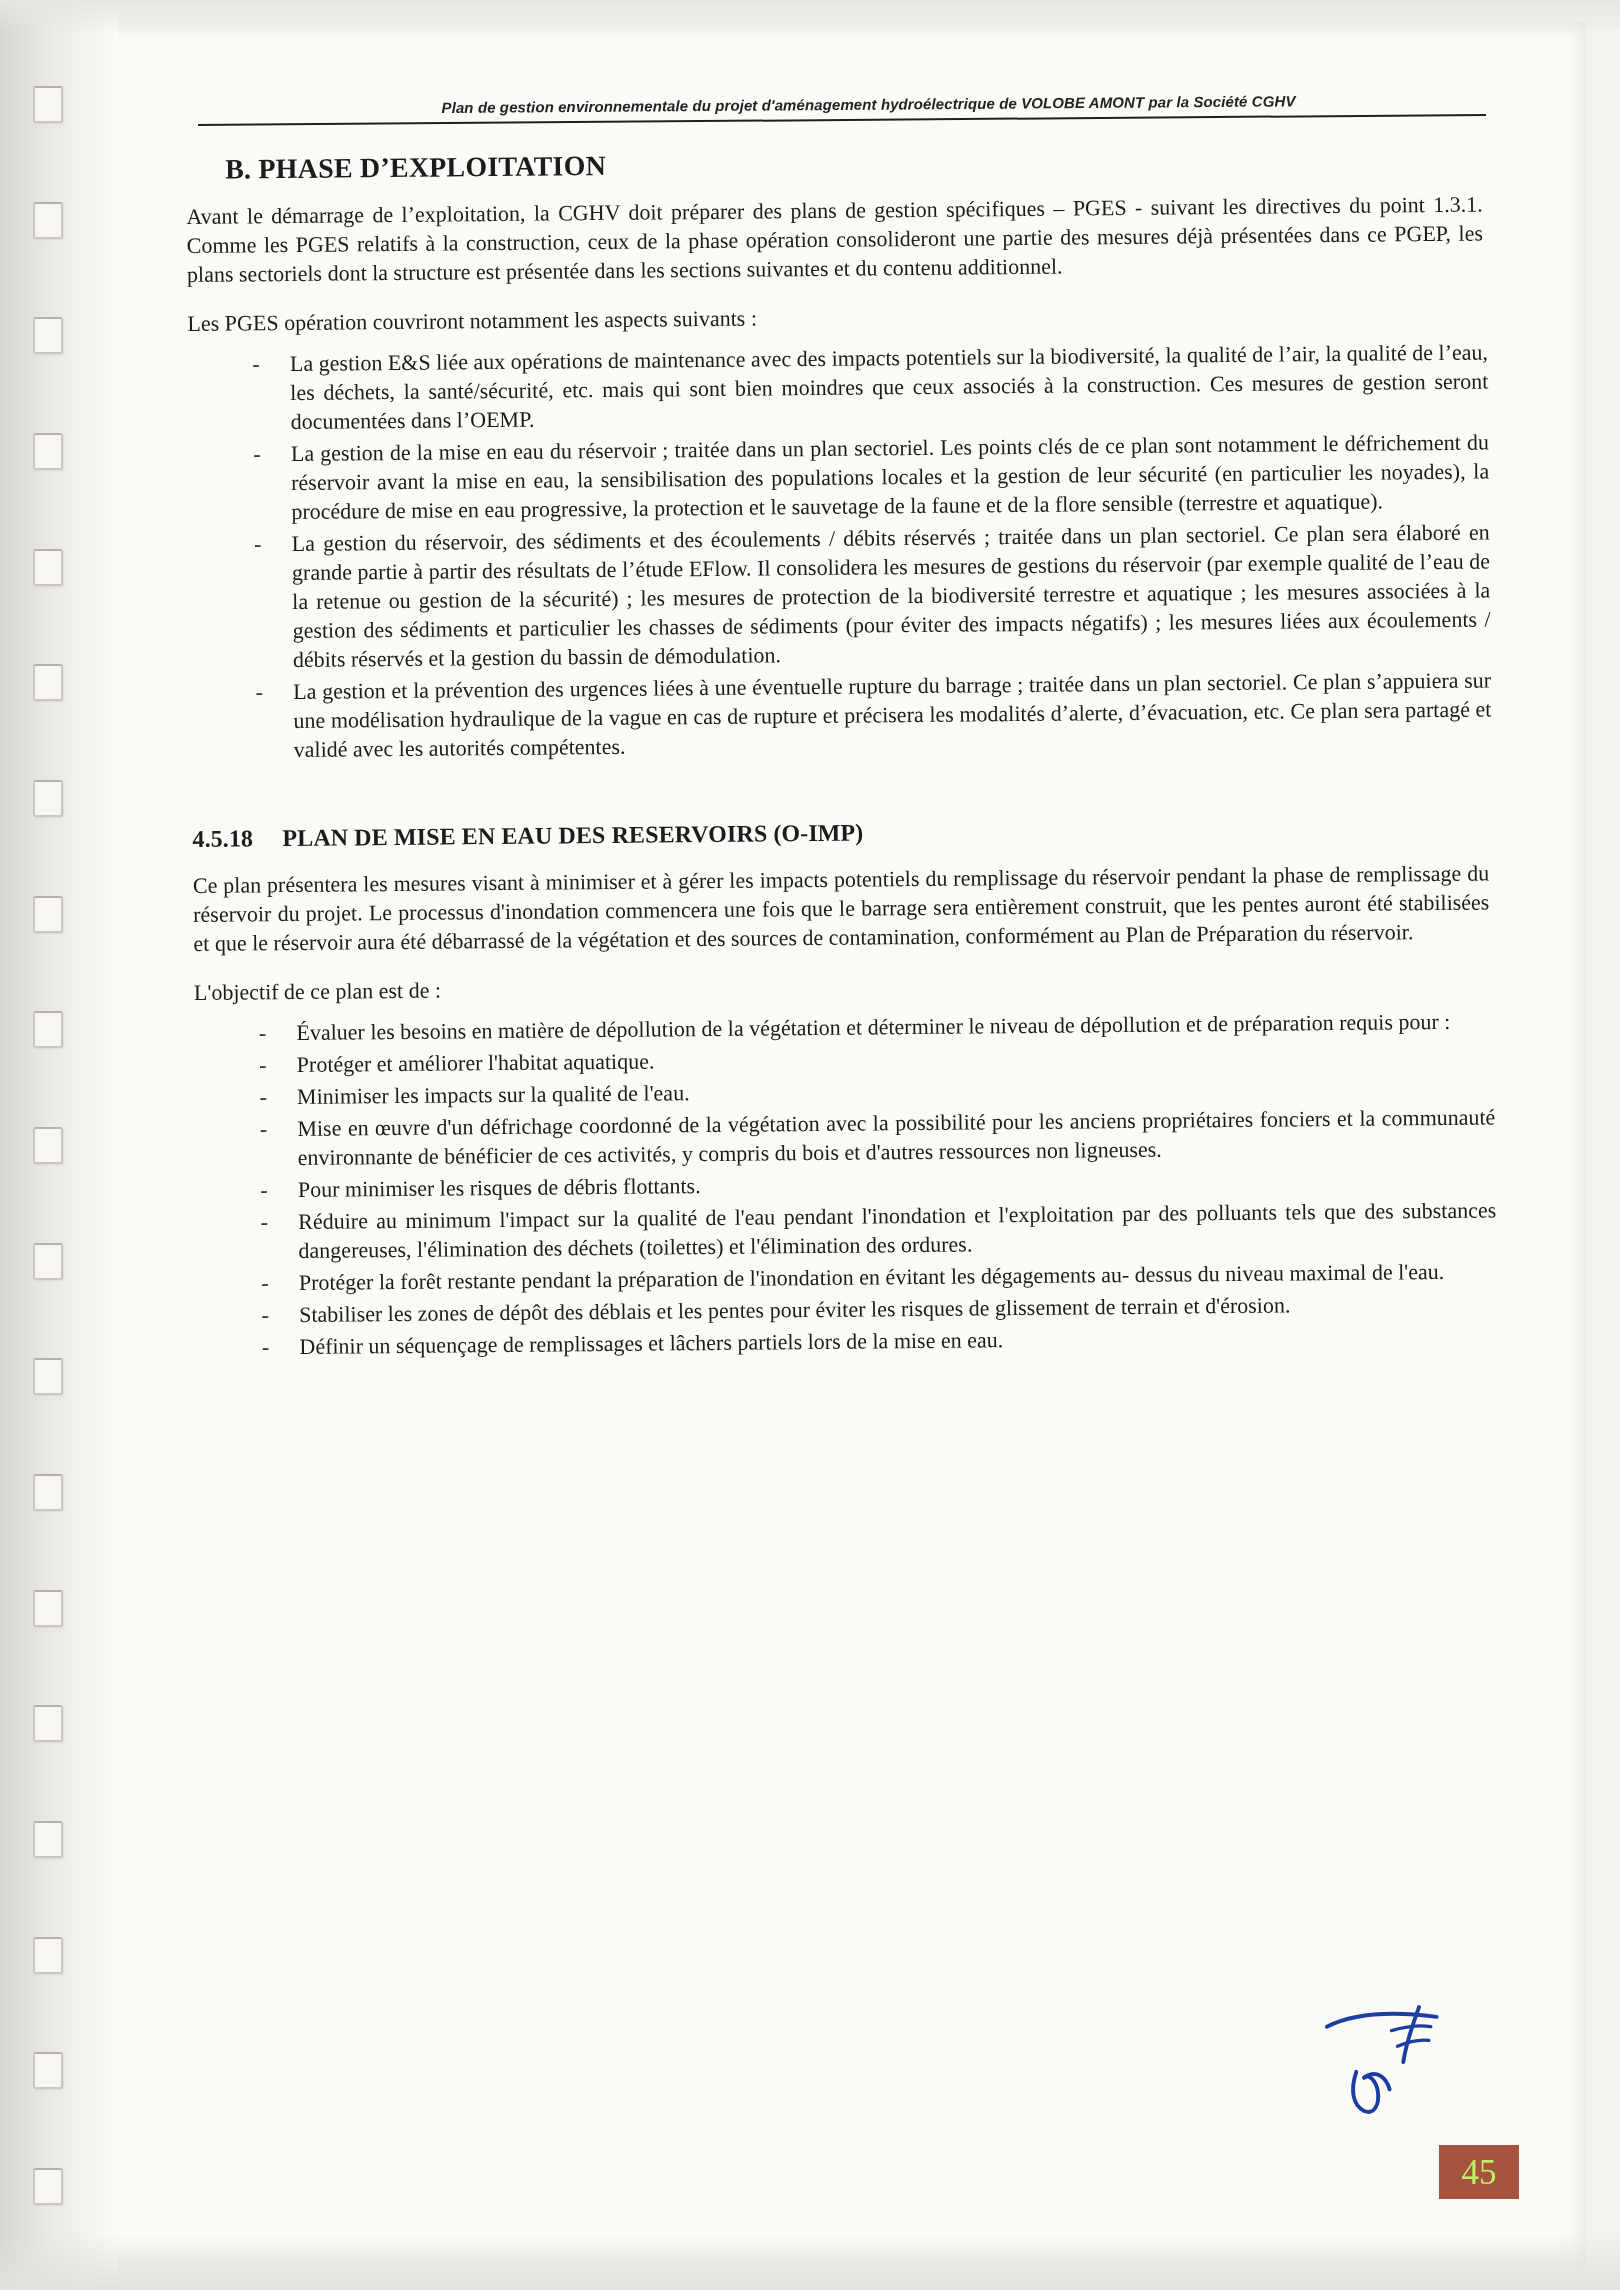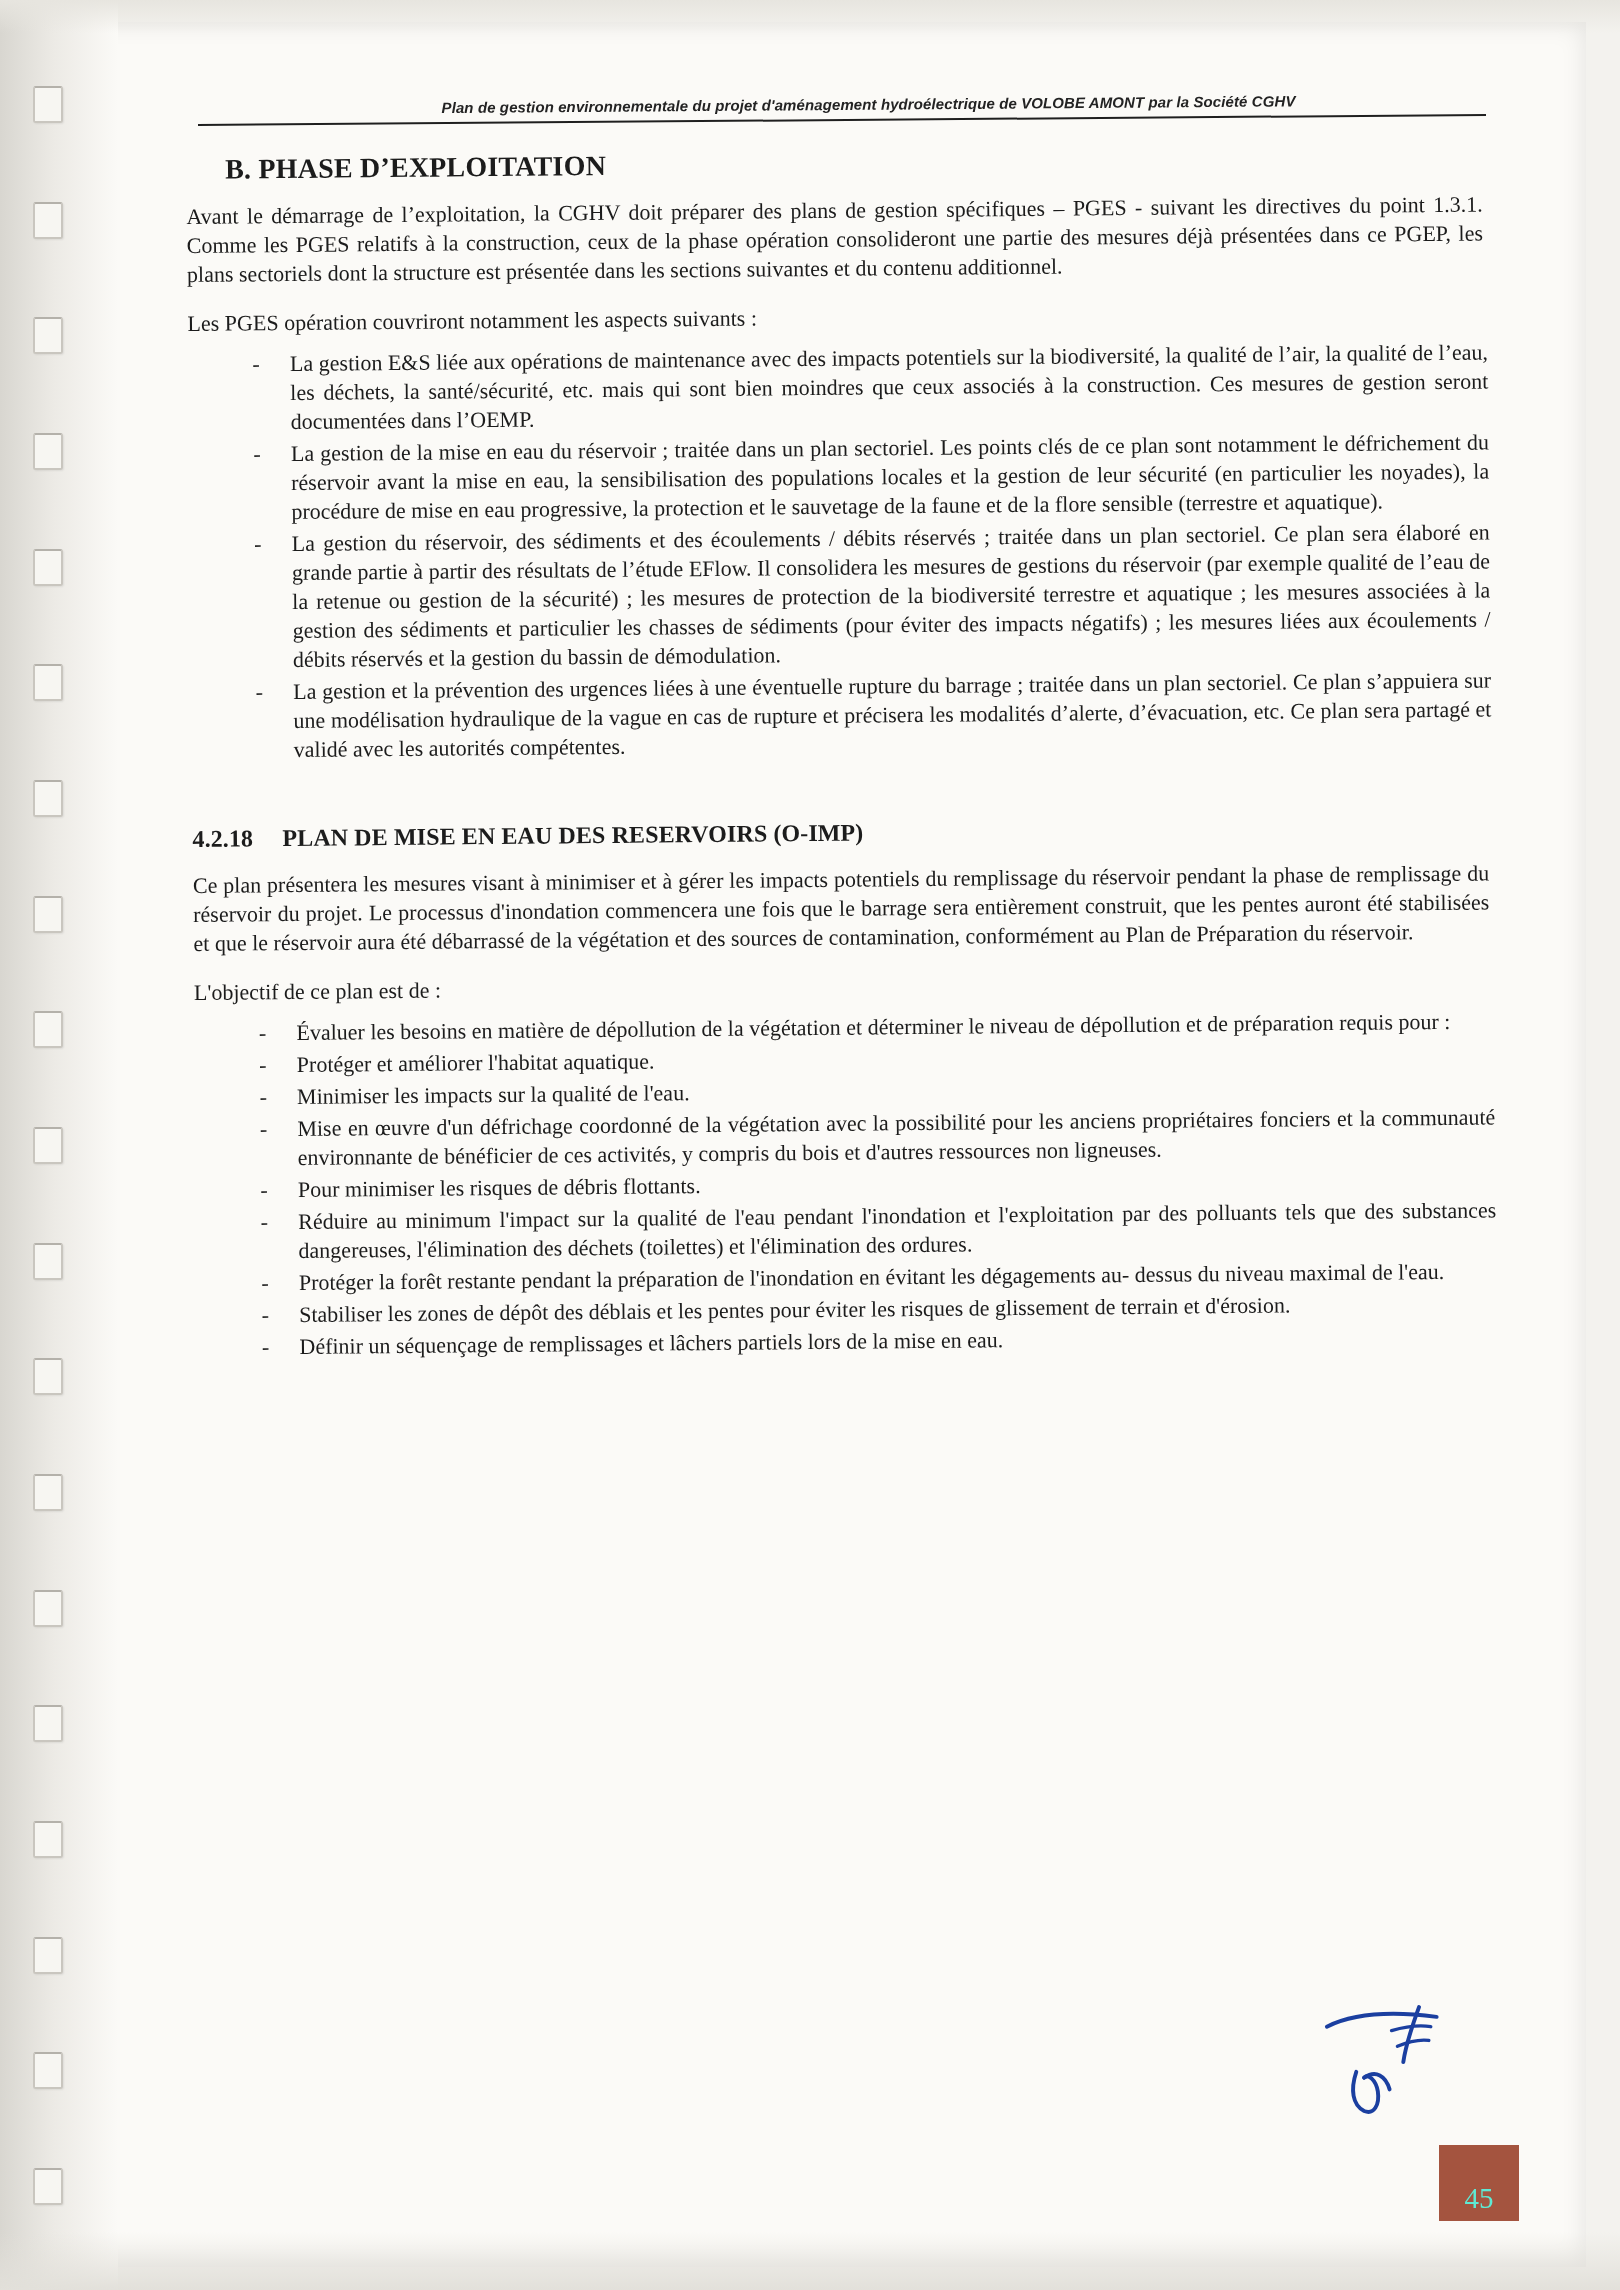--- a/index.html
+++ b/index.html
@@ -164,25 +164,25 @@
     top: 2001px;
     width: 147px;
     height: 118px;
     color: #1b3fa0;
   }
   .page-badge {
     position: absolute;
     left: 1439px;
     top: 2145px;
     width: 80px;
-    height: 76px;
+    height: 54px;
     background: #a4543f;
-    color: #5eead4;
+    color: #bef264;
     font-family: "Liberation Serif", serif;
-    font-size: 29px;
+    font-size: 35px;
     display: flex;
     align-items: flex-end;
     justify-content: center;
     padding-bottom: 5.9px;
     box-sizing: border-box;
   }
 </style>
 </head>
 <body>
 
@@ -228,21 +228,21 @@
       <p class="para tight">Les PGES opération couvriront notamment les aspects suivants :</p>
 
       <ul class="dash-list">
         <li>La gestion E&amp;S liée aux opérations de maintenance avec des impacts potentiels sur la biodiversité, la qualité de l’air, la qualité de l’eau, les déchets, la santé/sécurité, etc. mais qui sont bien moindres que ceux associés à la construction. Ces mesures de gestion seront documentées dans l’OEMP.</li>
         <li>La gestion de la mise en eau du réservoir ; traitée dans un plan sectoriel. Les points clés de ce plan sont notamment le défrichement du réservoir avant la mise en eau, la sensibilisation des populations locales et la gestion de leur sécurité (en particulier les noyades), la procédure de mise en eau progressive, la protection et le sauvetage de la faune et de la flore sensible (terrestre et aquatique).</li>
         <li>La gestion du réservoir, des sédiments et des écoulements / débits réservés ; traitée dans un plan sectoriel. Ce plan sera élaboré en grande partie à partir des résultats de l’étude EFlow. Il consolidera les mesures de gestions du réservoir (par exemple qualité de l’eau de la retenue ou gestion de la sécurité) ; les mesures de protection de la biodiversité terrestre et aquatique ; les mesures associées à la gestion des sédiments et particulier les chasses de sédiments (pour éviter des impacts négatifs) ; les mesures liées aux écoulements / débits réservés et la gestion du bassin de démodulation.</li>
         <li>La gestion et la prévention des urgences liées à une éventuelle rupture du barrage ; traitée dans un plan sectoriel. Ce plan s’appuiera sur une modélisation hydraulique de la vague en cas de rupture et précisera les modalités d’alerte, d’évacuation, etc. Ce plan sera partagé et validé avec les autorités compétentes.</li>
       </ul>
 
       <h3 class="sub-title">
-        <span class="num">4.2.18</span><span>PLAN DE MISE EN EAU DES RESERVOIRS (O-IMP)</span>
+        <span class="num">4.5.18</span><span>PLAN DE MISE EN EAU DES RESERVOIRS (O-IMP)</span>
       </h3>
 
       <p class="para">Ce plan présentera les mesures visant à minimiser et à gérer les impacts potentiels du remplissage du réservoir pendant la phase de remplissage du réservoir du projet. Le processus d'inondation commencera une fois que le barrage sera entièrement construit, que les pentes auront été stabilisées et que le réservoir aura été débarrassé de la végétation et des sources de contamination, conformément au Plan de Préparation du réservoir.</p>
 
       <p class="para tight">L'objectif de ce plan est de :</p>
 
       <ul class="dash-list">
         <li>Évaluer les besoins en matière de dépollution de la végétation et déterminer le niveau de dépollution et de préparation requis pour :</li>
         <li>Protéger et améliorer l'habitat aquatique.</li>
         <li>Minimiser les impacts sur la qualité de l'eau.</li>

